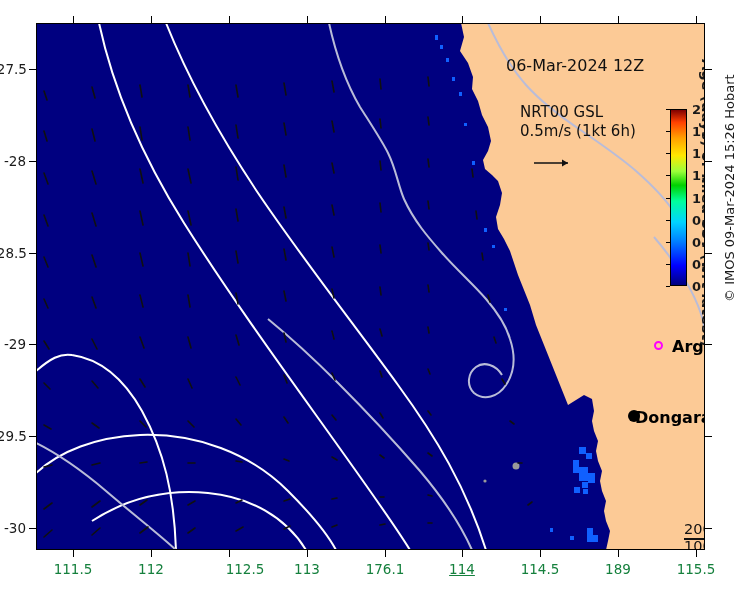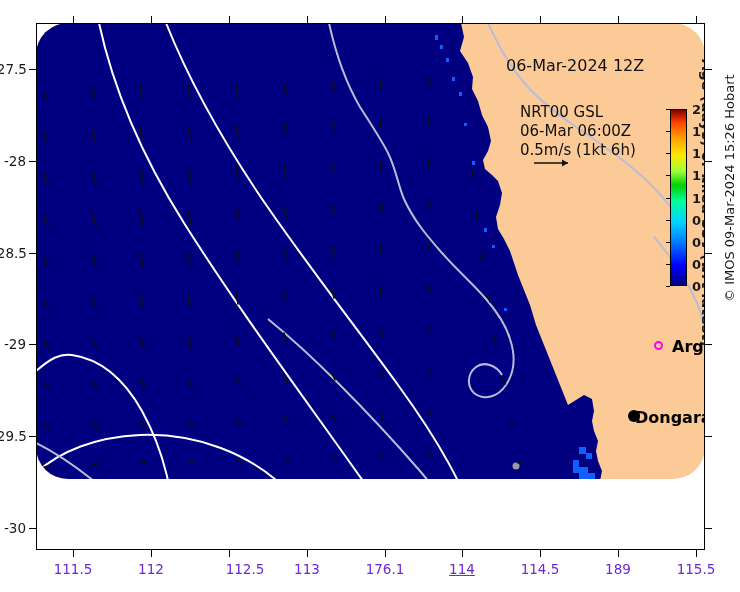--- a/index.html
+++ b/index.html
@@ -13,24 +13,23 @@
   #root {
     position: relative;
     width: 740px; height: 592px;
     background: #ffffff;
   }
 
   
   #plot-area {
     position: absolute;
     left: 36px; top: 23px;
-    width: 669px; height: 456px;
+    width: 669px; height: 527px;
     background: #fcca96;
     overflow: hidden;
-    border-radius: 32px;
   }
   #ocean-svg, #overlay-svg {
     position: absolute; left: 0; top: 0;
     width: 669px; height: 527px;
   }
   #plot-border {
     position: absolute;
     left: 36px; top: 23px;
     width: 669px; height: 527px;
     border: 1px solid #000000;
@@ -44,21 +43,21 @@
     background: #000;
   }
   .tick-y {
     position: absolute;
     width: 7px; height: 1px;
     background: #000;
   }
   .lbl-x {
     position: absolute;
     font-size: 13.5px;
-    color: #6d28d9;
+    color: #15803d;
     transform: translateX(-50%);
     white-space: nowrap;
   }
   .lbl-y {
     position: absolute;
     font-size: 13.5px;
     color: #1a1a1a;
     transform: translateY(-50%);
     text-align: right;
     white-space: nowrap;
@@ -398,21 +397,20 @@
         <path d="M474,398 l4,3"></path>
           <path d="M482,440 l4,0"></path>
           <path d="M492,482 l4,-3"></path>
       </g>
     </svg>
 
     <div class="map-text" id="title-date">06-Mar-2024 12Z</div>
 
     <div class="map-text" id="vel-block">
       <div>NRT00 GSL</div>
-      <div>06-Mar 06:00Z</div>
       <div>0.5m/s (1kt 6h)</div>
     </div>
 
     <svg id="vel-arrow-ref" width="46" height="14">
       <path d="M2,7 L36,7" stroke="#111" stroke-width="1.6" fill="none"></path>
       <path d="M36,7 L30,3.5 L30,10.5 Z" fill="#111"></path>
     </svg>
 
     <div id="argo-marker"></div>
     <div id="argo-label">Argo</div>

